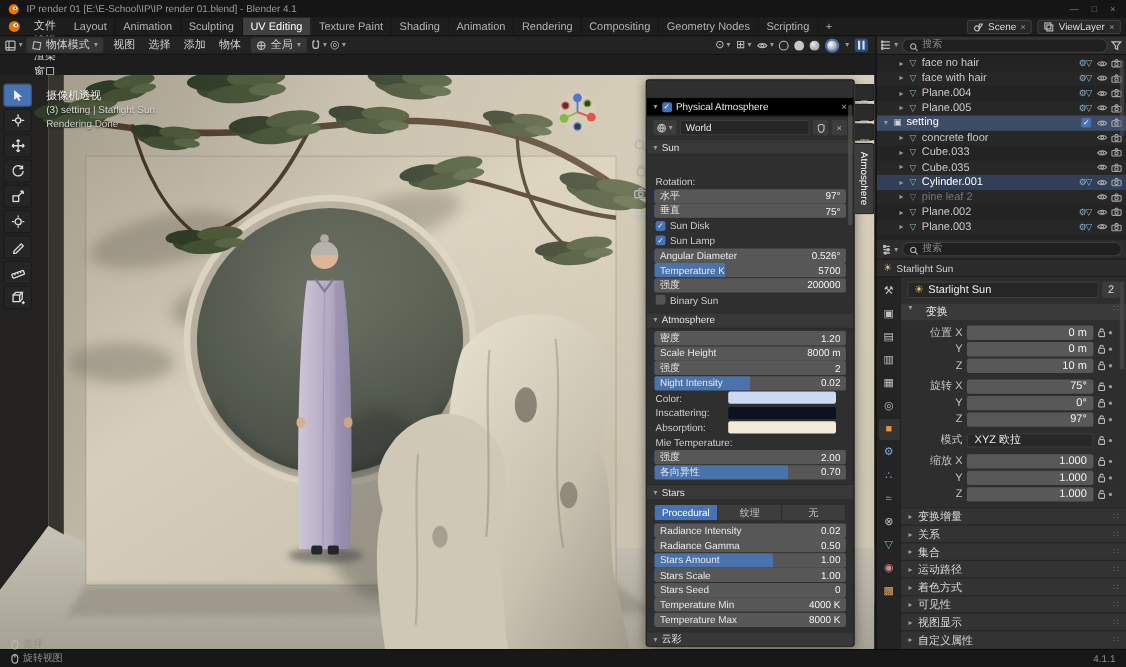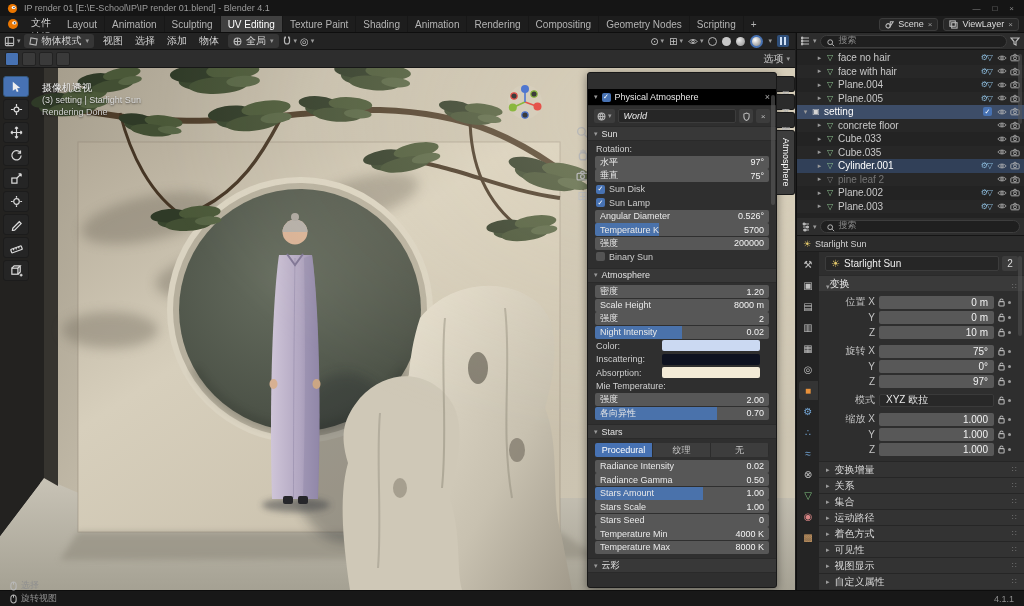--- a/index.html
+++ b/index.html
@@ -55,27 +55,27 @@
 .tool-btn[data-state="active"]{background:#4772b3;border-color:#35587e;}
 .tool-btn svg{width:13px;height:13px;stroke:#dcdcdc;fill:none;stroke-width:1.3;}
 #nav-gizmo{position:absolute;right:252px;top:16px;width:36px;height:36px;}
 #vp-icons{position:absolute;right:206px;top:58px;display:flex;flex-direction:column;gap:9px;align-items:center;color:#c4c4c4;}
 #vp-icons .g{font-size:12px;line-height:12px;}
 
 #npanel{position:absolute;top:4px;right:18px;width:190px;height:516px;background:#2f2f2f;border:1px solid #191919;border-radius:3px;font-size:9px;color:#cdcdcd;overflow:hidden;box-shadow:0 2px 10px rgba(0,0,0,.45);}
 .np-hdr{height:17px;display:flex;align-items:center;gap:4px;padding:0 6px;background:#000000;border-bottom:1px solid #262626;margin-top:16px;}
 .np-hdr .t{flex:1;color:#e6e6e6;}
 .np-cbx{width:9px;height:9px;border-radius:2px;background:#4772b3;color:#fff;font-size:7px;display:flex;align-items:center;justify-content:center;}
-.np-world{display:flex;align-items:center;gap:3px;margin:3px 6px;font-style:italic;}
+.np-world{display:flex;align-items:center;gap:3px;margin:3px 6px;}
 .np-world .wicon{display:flex;align-items:center;background:#3c3c3c;border-radius:2px;height:14px;padding:0 3px;gap:2px;}
 .np-world .wname{flex:1;background:#262626;border:1px solid #3c3c3c;border-radius:2px;height:14px;display:flex;align-items:center;padding:0 5px;color:#ececec;}
 .np-world .wbtn{width:14px;height:14px;background:#3c3c3c;border-radius:2px;display:flex;align-items:center;justify-content:center;color:#bbb;font-size:8px;}
 .np-sec{height:15px;display:flex;align-items:center;gap:4px;padding:0 6px;background:#383838;color:#e2e2e2;margin-top:3px;border-top:1px solid #2a2a2a;border-bottom:1px solid #2a2a2a;}
 .np-body{padding:2px 7px 1px 7px;display:flex;flex-direction:column;}
-.np-rot{padding:1px;color:#cfcfcf;height:12px;}
+.np-rot{padding:1px;color:#cfcfcf;height:12px;margin-top:16px;}
 .np-row{height:13px;margin:.5px 0;display:flex;align-items:center;gap:4px;border-radius:2px;padding:0 5px;}
 .np-row[data-type="slider"]{background:linear-gradient(90deg,#4a72ab calc(var(--fill,0)*100%),#575757 calc(var(--fill,0)*100%));}
 .np-row[data-type="slider"] .np-lbl{flex:1;color:#e8e8e8;}
 .np-row[data-type="slider"] .np-val{color:#f4f4f4;}
 .np-cb{display:none;}
 .np-row[data-type^="check"]{padding-left:1px;}
 .np-row[data-type^="check"] .np-cb{display:flex;width:9px;height:9px;border-radius:2px;background:#545454;align-items:center;justify-content:center;color:#fff;font-size:7px;}
 .np-row[data-type="check_on"] .np-cb{background:#4772b3;}
 .np-row[data-type="check_on"] .np-cb::after{content:"✓";}
 .np-swatch{display:none;}
@@ -113,21 +113,21 @@
 
 #props-header{position:absolute;top:218px;left:796px;width:228px;height:18px;background:#2d2d2d;border-bottom:1px solid #151515;border-left:1px solid #101010;display:flex;align-items:center;gap:3px;padding:0 4px;}
 #props-crumb{position:absolute;top:236px;left:796px;width:228px;height:16px;background:#2b2b2b;border-left:1px solid #101010;border-bottom:1px solid #1e1e1e;display:flex;align-items:center;gap:4px;padding:0 6px;font-size:9px;color:#d2d2d2;}
 #props-tabs{position:absolute;top:252px;left:796px;width:23px;height:338px;background:#242424;border-left:1px solid #101010;display:flex;flex-direction:column;align-items:center;padding-top:3px;gap:2px;}
 .ptab{width:19px;height:19px;border-radius:3px 0 0 3px;display:flex;align-items:center;justify-content:center;font-size:10px;}
 .ptab[data-state="active"]{background:#343434;}
 #props{position:absolute;top:252px;left:819px;width:205px;height:338px;background:#2e2e2e;overflow:hidden;font-size:10px;}
 .pname-row{display:flex;align-items:center;gap:3px;margin:4px 6px;}
 .pname-field{flex:1;display:flex;align-items:center;gap:4px;background:#262626;border:1px solid #3c3c3c;border-radius:2px;height:15px;padding:0 5px;color:#ededed;}
 .pusers{background:#3c3c3c;border-radius:2px;height:15px;min-width:16px;display:flex;align-items:center;justify-content:center;color:#ddd;}
-.psec{height:16px;display:flex;align-items:flex-end;gap:0;background:#3a3a3a;border-top:1px solid #2a2a2a;padding:0 7px;color:#e6e6e6;}
+.psec{height:16px;display:flex;align-items:flex-start;gap:12px;background:#3a3a3a;border-top:1px solid #2a2a2a;padding:0 7px;color:#e6e6e6;}
 .grip{margin-left:auto;color:#757575;font-size:8px;}
 .prop-row{display:flex;align-items:center;gap:4px;height:14px;margin:1px 4px 1px 0;}
 .prop-row[data-gap="true"]{margin-top:5px;}
 .prop-lbl{width:56px;text-align:right;color:#c4c4c4;flex:0 0 auto;}
 .prop-pill{flex:1;height:13px;background:#585858;border-radius:2px;display:flex;align-items:center;justify-content:flex-end;padding:0 6px;color:#f2f2f2;}
 .prop-row[data-type="dropdown"] .prop-pill{background:#282828;border:1px solid #3a3a3a;justify-content:space-between;color:#e8e8e8;}
 .prop-deco{display:flex;align-items:center;gap:3px;width:22px;color:#9b9b9b;flex:0 0 auto;}
 .prop-deco .dot{width:3px;height:3px;border-radius:50%;background:#9b9b9b;}
 .cpanel{height:16px;display:flex;align-items:center;gap:5px;background:#333;border-top:1px solid #262626;padding:0 7px;color:#d9d9d9;}
 #props-scroll{position:absolute;left:1018px;top:256px;width:4px;height:80px;background:#555;border-radius:2px;opacity:.5;}
@@ -270,30 +270,20 @@
           <span class="sph rend"></span>
         </span>
       <span class="arrow">▾</span>
       <span class="pause">
           <i></i>
           <i></i>
         </span>
     </span>
   </div>
 
-  <div id="tool-settings">
-    <span class="ts-sq" data-state="active"></span>
-    <span class="ts-sq"></span>
-    <span class="ts-sq"></span>
-    <span class="ts-sq"></span>
-    <span class="opts">
-      <span>选项</span>
-      <span class="arrow">▾</span>
-    </span>
-  </div>
 
   <div id="ol-header">
     <span class="icon-btn">
       <svg width="10" height="10" viewBox="0 0 10 10" class="ico-svg">
           <path d="M2 2 H8 M2 5 H8 M2 8 H8"></path>
           <circle cx="1" cy="2" r="0.8" fill="#b9b9b9"></circle>
           <circle cx="1" cy="5" r="0.8" fill="#b9b9b9"></circle>
           <circle cx="1" cy="8" r="0.8" fill="#b9b9b9"></circle>
         </svg>
       <span class="arrow">▾</span>

